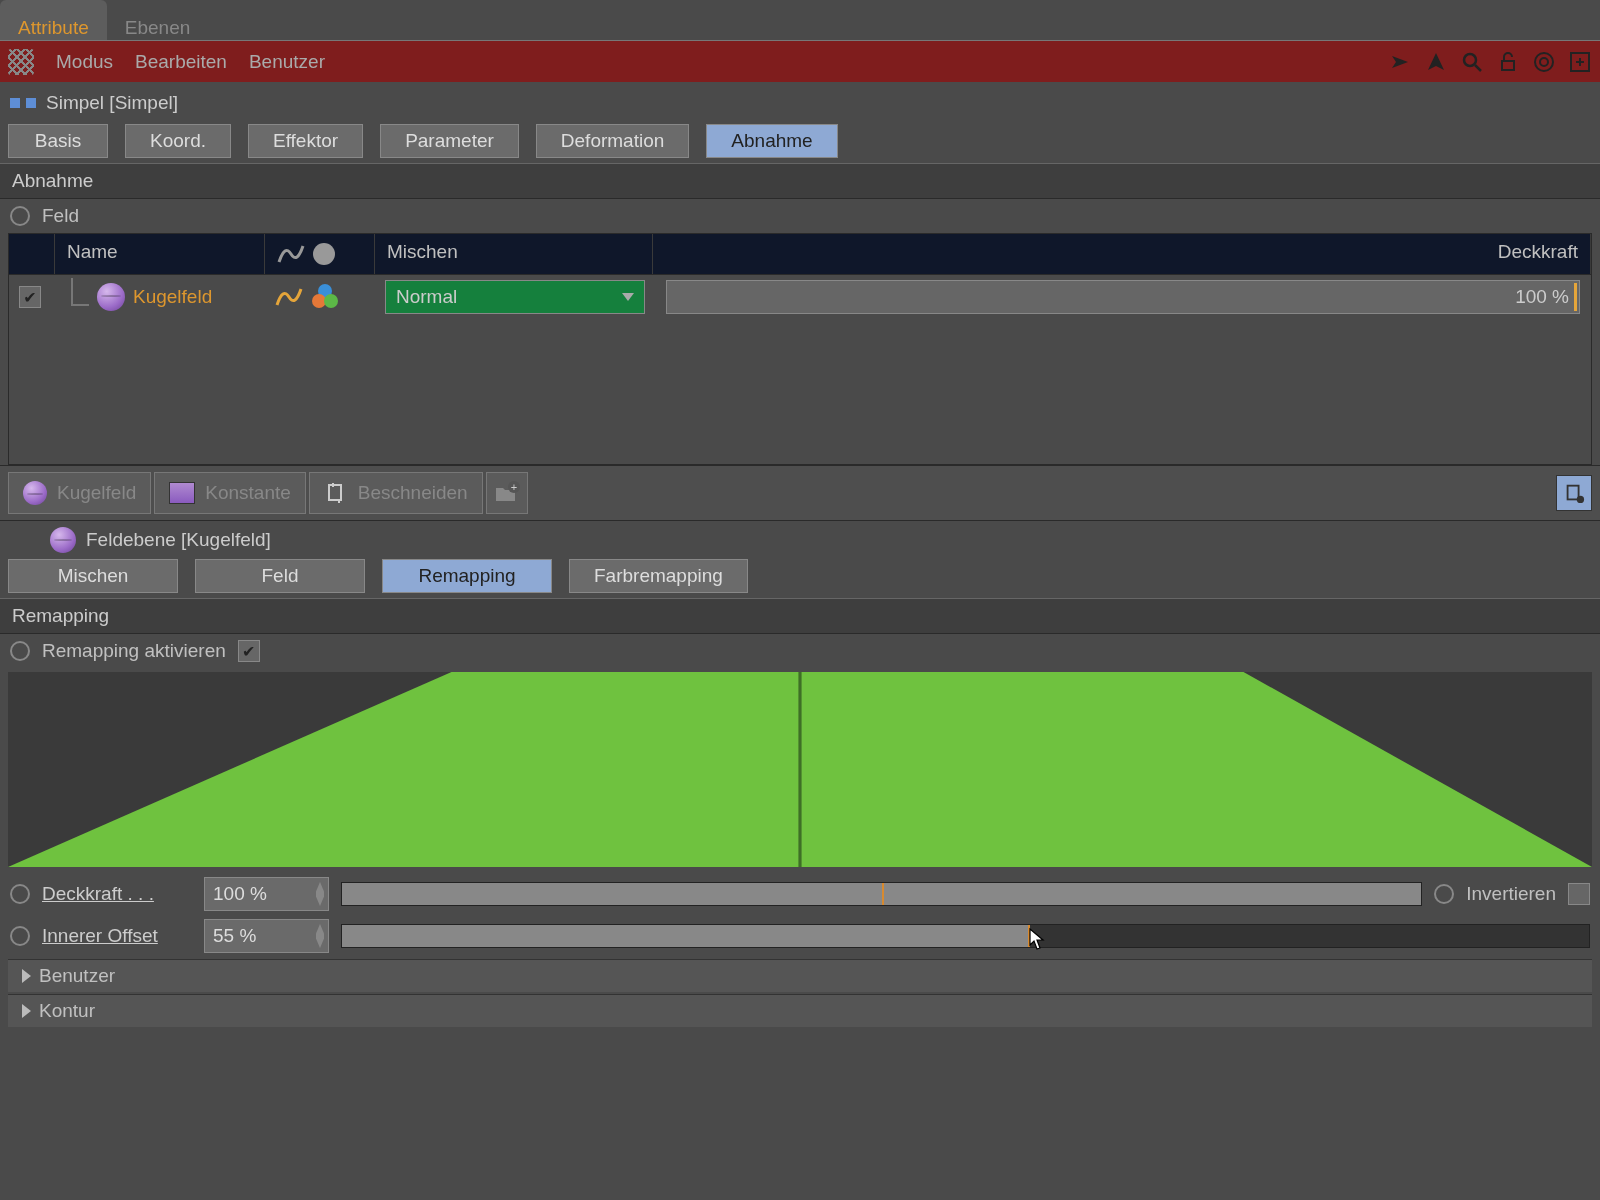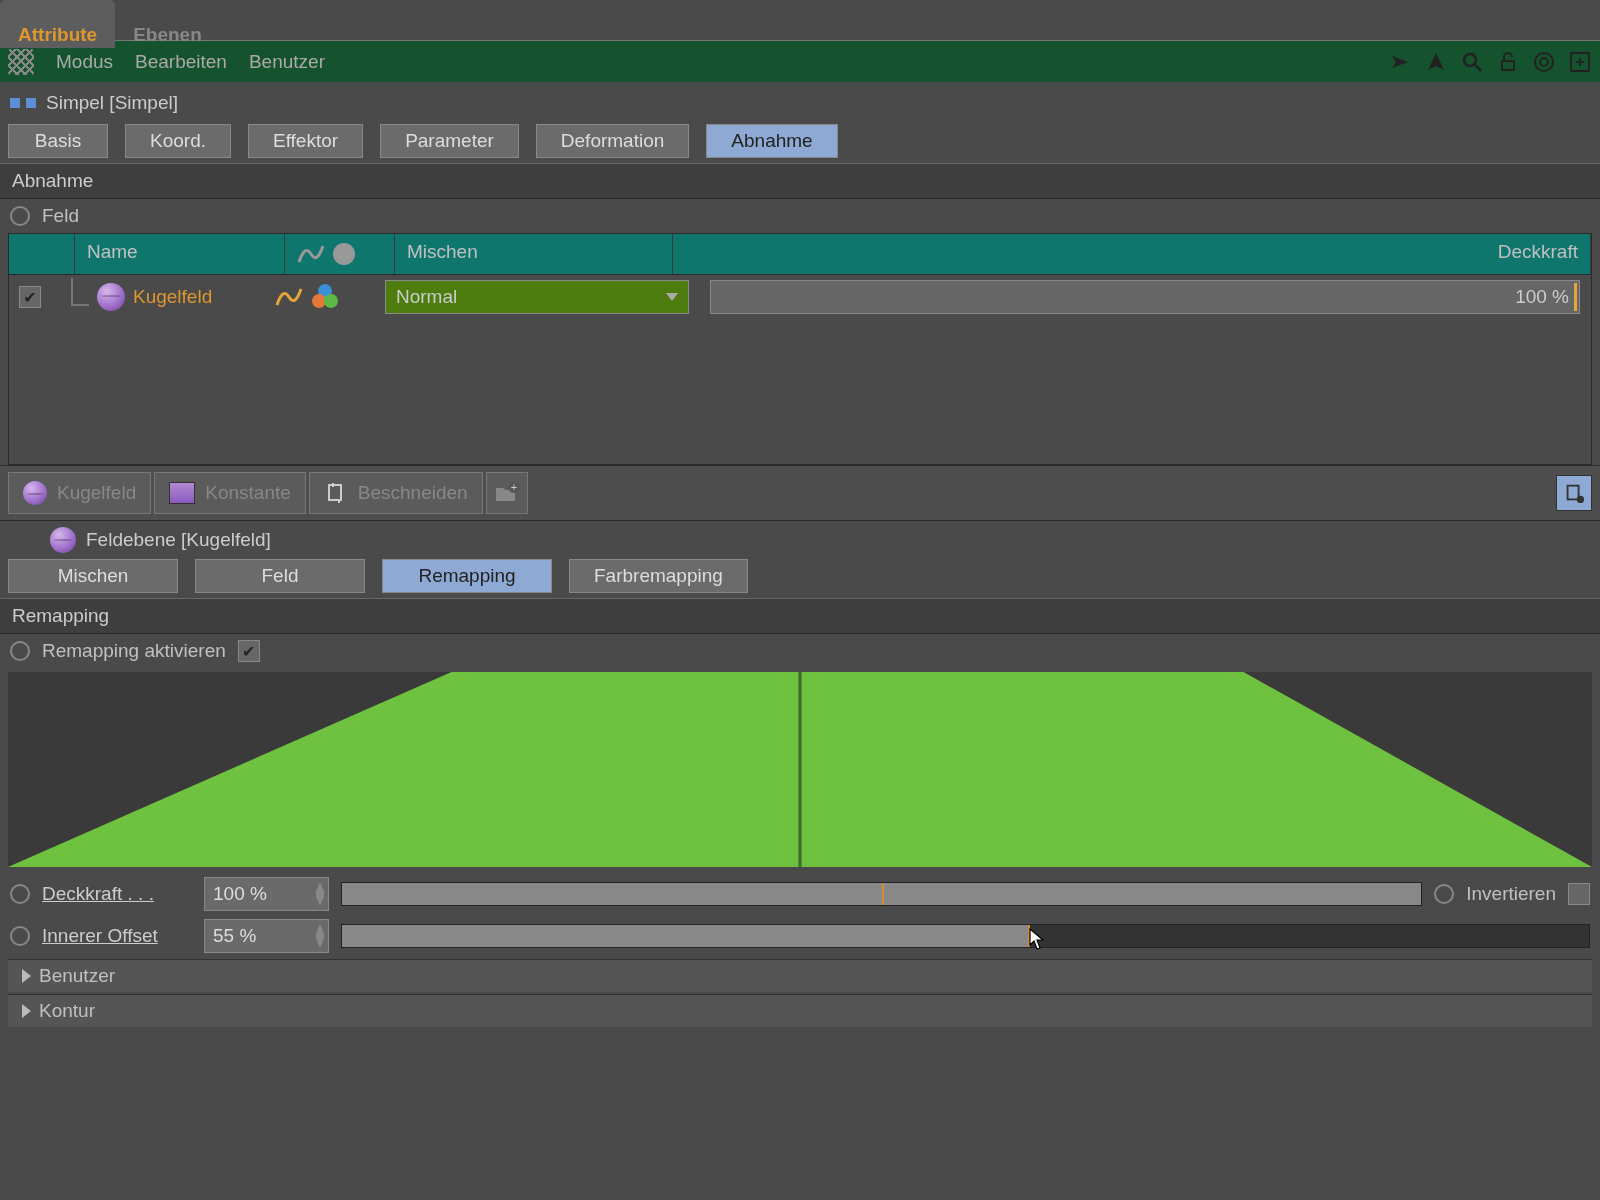--- a/index.html
+++ b/index.html
@@ -1,24 +1,24 @@
 <!DOCTYPE html>
 <html><head>
 <meta charset="utf-8">
 <style>
   * { box-sizing: border-box; margin: 0; padding: 0; font-family: Arial, Helvetica, sans-serif; }
   body { background: #4a4a4a; color: #c0c0c0; font-size: 19px; width: 1600px; height: 1200px; overflow: hidden; }
 
   
   .top-tabs { display: flex; background: #4a4a4a; height: 40px; }
-  .top-tab { padding: 24px 18px; color: #888; cursor: pointer; font-weight: bold; }
+  .top-tab { padding: 17px 18px; color: #888; cursor: pointer; }
   .top-tab.active { background: #5d5d5d; color: #de972e; border-radius: 6px 6px 0 0; }
 
   
-  .menubar { display: flex; align-items: center; background: #14532d; height: 42px; padding: 0 8px; justify-content: space-between; border-top: 1px solid #777; }
+  .menubar { display: flex; align-items: center; background: #7f1d1d; height: 42px; padding: 0 8px; justify-content: space-between; border-top: 1px solid #777; }
   .menubar-left { display: flex; align-items: center; gap: 22px; }
   .menubar-right { display: flex; align-items: center; gap: 12px; }
   .grid-icon { width: 26px; height: 26px; background-image: repeating-linear-gradient(45deg, #888 0 2px, transparent 2px 6px), repeating-linear-gradient(-45deg, #888 0 2px, transparent 2px 6px); border-radius: 3px; }
   .menu-item { color: #aaa; cursor: pointer; }
   .ico { width: 24px; height: 24px; display: flex; align-items: center; justify-content: center; }
 
   
   .obj-header { display: flex; align-items: center; gap: 10px; background: #4a4a4a; height: 42px; padding: 0 10px; }
   .obj-icon-simpel { width: 26px; height: 22px; background: #4a4a4a; position: relative; }
   .obj-icon-simpel::before { content:""; position:absolute; width:10px; height:10px; background:#5e8ed6; left:0; top:6px; }
@@ -31,39 +31,39 @@
 
   
   .section-hdr { background: #3e3e3e; padding: 6px 12px; color: #ccc; border-top: 1px solid #666; border-bottom: 1px solid #2a2a2a; }
 
   
   .radio-row { display: flex; align-items: center; gap: 12px; padding: 6px 10px; }
   .radio { width: 20px; height: 20px; border-radius: 50%; border: 2px solid #888; background: #4a4a4a; }
 
   
   .tbl { margin: 0 8px; border: 1px solid #2a2a2a; }
-  .tbl-head { display: flex; background: #0f766e; border-bottom: 1px solid #2a2a2a; padding-left: 20px; }
+  .tbl-head { display: flex; background: #0f172a; border-bottom: 1px solid #2a2a2a; }
   .tbl-cell-h { padding: 7px 12px; border-right: 1px solid #3a3a3a; }
   .col-chk { width: 46px; }
   .col-name { flex: 0 0 210px; }
   .col-icons { flex: 0 0 110px; display:flex; align-items:center; gap:6px; }
   .col-mix { flex: 0 0 278px; }
   .col-opac { flex: 1; text-align: right; }
 
   .tbl-row { display: flex; background: #4a4a4a; align-items: center; height: 44px; }
   .tbl-cell { padding: 4px 10px; border-right: 1px solid transparent; display:flex; align-items:center; gap:8px; }
   .checkbox { width: 22px; height: 22px; background: #666; border: 1px solid #888; display:flex; align-items:center; justify-content:center; color:#222; font-size:16px; }
 
   .tree-elbow { width: 18px; height: 28px; border-left: 2px solid #777; border-bottom: 2px solid #777; margin-left: 6px; margin-bottom: 10px; }
   .sphere-icon { width: 28px; height: 28px; border-radius: 50%; background: radial-gradient(circle at 35% 30%, #d6b8ec, #9b6bc8 60%, #6a3f94); position: relative; }
   .sphere-icon::after { content:""; position:absolute; left:4px; right:4px; top:12px; height:2px; background:rgba(0,0,0,0.25); border-radius:50%; }
 
   .curve-icon { width: 28px; height: 24px; }
 
-  .dropdown { background: #4d7c0f; border: 1px solid #888; padding: 5px 10px; display:flex; justify-content:space-between; align-items:center; width: 304px; color:#ccc; }
+  .dropdown { background: #15803d; border: 1px solid #888; padding: 5px 10px; display:flex; justify-content:space-between; align-items:center; width: 260px; color:#ccc; }
   .dd-arrow { width:0; height:0; border-left:6px solid transparent; border-right:6px solid transparent; border-top:8px solid #aaa; }
 
   .pct-field { background: #666; border: 1px solid #888; padding: 5px 10px; flex:1; color:#ccc; position:relative; }
   .pct-field::after { content:""; position:absolute; right:2px; top:2px; bottom:2px; width:3px; background:#e5a53a; }
 
   .tbl-empty { height: 145px; }
 
   
   .btn-bar { display:flex; align-items:center; gap:3px; padding: 6px 8px; justify-content: space-between; border-top: 1px solid #2a2a2a; border-bottom: 1px solid #2a2a2a; background:#4e4e4e; }
   .btn-bar-left { display:flex; gap:3px; }

